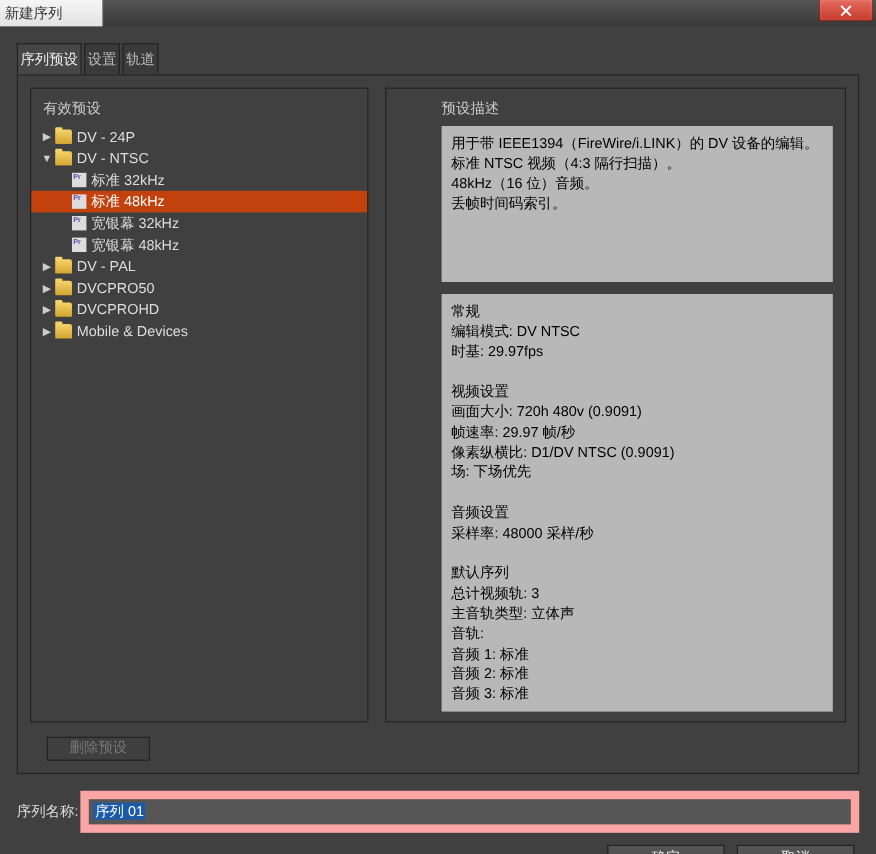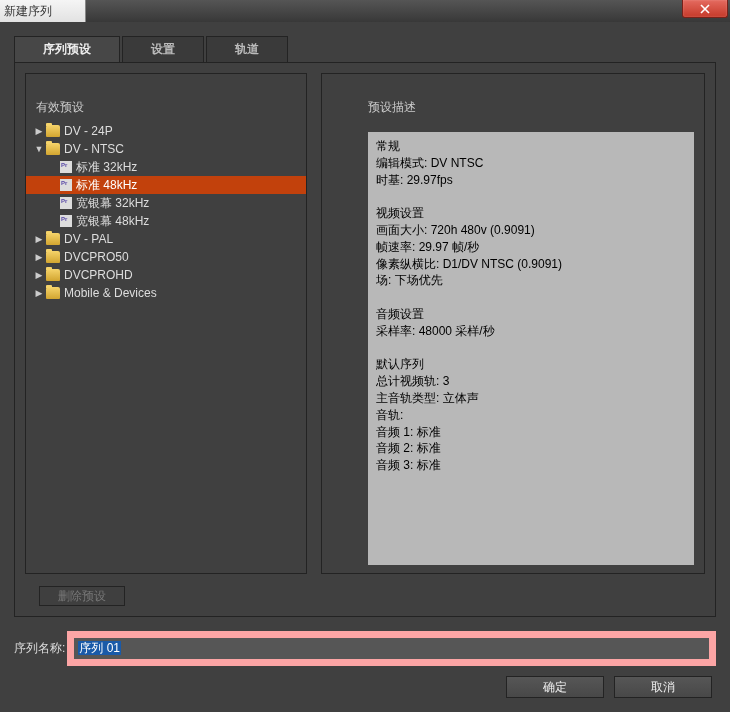--- a/index.html
+++ b/index.html
@@ -2,28 +2,28 @@
 <html><head>
 <meta charset="utf-8">
 <style>
 * { margin: 0; padding: 0; box-sizing: border-box; font-family: "Microsoft YaHei", Arial, sans-serif; }
 body { background: #404040; width: 730px; height: 712px; overflow: hidden; }
 .titlebar { height: 22px; background: linear-gradient(#555, #383838); display: flex; align-items: center; padding: 0 4px; color: #ddd; font-size: 12px; position: relative; text-decoration: underline; }
 .title-partial { position:absolute; left:0; top:0; width: 86px; height:22px; background: linear-gradient(#f5f5f5,#e2e2e2); color:#333; display:flex; align-items:center; padding-left:4px; border-right:1px solid #888;}
 .close-btn { position: absolute; right: 2px; top: 0; width: 46px; height: 18px; background: linear-gradient(#e46a5f,#c63a2a); border:1px solid #7a2018; border-top:none; border-radius: 0 0 3px 3px; display: flex; align-items: center; justify-content: center; color:#fff; font-size:10px; box-shadow: 0 0 2px rgba(255,255,255,0.3) inset;}
 .wrap { padding: 14px; height: calc(712px - 22px); display:flex; flex-direction:column;}
 .tabs { display: flex; border-bottom: 1px solid #232323; }
-.tab { padding: 4px 28px; font-size: 12px; color: #bbb; background: #3a3a3a; border: 1px solid #232323; border-bottom:none; margin-right: 2px; font-weight: bold; }
+.tab { padding: 4px 2px; font-size: 12px; color: #bbb; background: #3a3a3a; border: 1px solid #232323; border-bottom:none; margin-right: 2px; }
 .tab.active { background: #474747; color: #eee; }
 .panel { flex: 1; border: 1px solid #232323; border-top:none; padding: 10px; display: flex; flex-direction: column; }
 .cols { display: flex; gap: 14px; flex:1; min-height:0;}
 .col { border: 1px solid #232323; padding: 8px 0 8px 0; display:flex; flex-direction:column; min-width:0;}
 .col-left { flex: 0 0 282px; }
 .col-right { flex: 1; padding-left: 36px; }
-.col-title { color: #ccc; font-size: 12px; padding: 0 10px 6px 10px; margin-top: 17px; }
+.col-title { color: #ccc; font-size: 12px; padding: 0 10px 6px 10px; }
 .tree { overflow:auto; }
 .node { display: flex; align-items: center; height: 18px; font-size: 12px; color: #ddd; cursor: default; }
 .node.selected { background: #c2410c; color: #fff; }
 .tw { width: 14px; display:inline-flex; justify-content:center; color:#ccc; font-size:9px;}
 .folder { width: 14px; height: 12px; background: linear-gradient(#f5d36a,#d2a530); border-radius: 2px 2px 1px 1px; margin-right: 4px; position:relative;}
 .folder::before{content:"";position:absolute;top:-2px;left:0;width:6px;height:3px;background:#f5d36a;border-radius:1px 1px 0 0;}
 .preset-ico { width:12px; height:12px; background:#ddd; margin-right:4px; position:relative;}
 .preset-ico::after{content:"Pr";position:absolute;left:1px;top:1px;font-size:6px;color:#5a4aa8;font-weight:bold;}
 .indent1 { padding-left: 6px; }
 .indent2 { padding-left: 34px; }
@@ -110,20 +110,21 @@
           <div class="node indent1">
               <span class="tw">▶</span>
               <span class="folder"></span>
               <span>Mobile &amp; Devices</span>
             </div>
         </div>
       </div>
 
       <div class="col col-right">
         <div class="col-title">预设描述</div>
+        <div class="desc-box desc-top" id="desc-top">用于带 IEEE1394（FireWire/i.LINK）的 DV 设备的编辑。<br>标准 NTSC 视频（4:3 隔行扫描）。<br>48kHz（16 位）音频。<br>丢帧时间码索引。</div>
         <div class="desc-box desc-bot" id="desc-bot">常规<br>编辑模式: DV NTSC<br>时基: 29.97fps<br><br>视频设置<br>画面大小: 720h 480v (0.9091)<br>帧速率: 29.97 帧/秒<br>像素纵横比: D1/DV NTSC (0.9091)<br>场: 下场优先<br><br>音频设置<br>采样率: 48000 采样/秒<br><br>默认序列<br>总计视频轨: 3<br>主音轨类型: 立体声<br>音轨:<br>音频 1: 标准<br>音频 2: 标准<br>音频 3: 标准</div>
       </div>
     </div>
 
     <div class="del-btn">删除预设</div>
   </div>
 
   <div class="name-row">
     <span class="name-lbl">序列名称:</span>
     <div class="name-inp"><span class="hl">序列 01</span></div>

